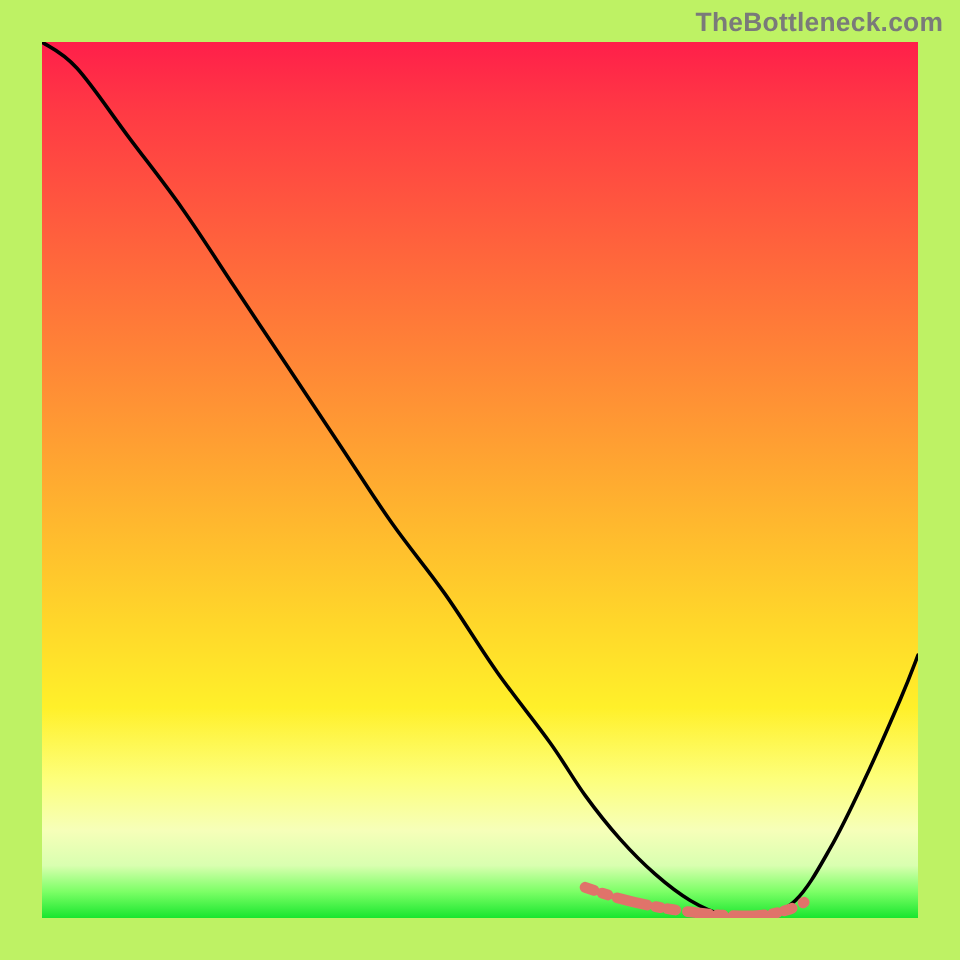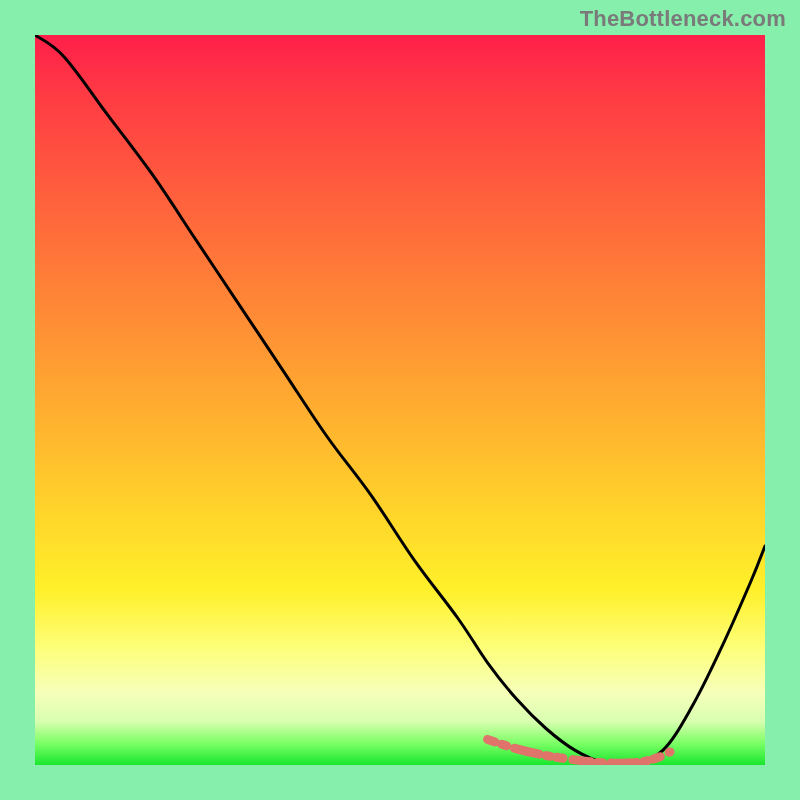--- a/index.html
+++ b/index.html
@@ -1,21 +1,21 @@
 <!DOCTYPE html>
 <html><head>
 <meta charset="utf-8">
 <style>
   * { margin: 0; padding: 0; box-sizing: border-box; }
   html, body { width: 800px; height: 800px; overflow: hidden; background: #000; }
   .frame {
     position: relative;
     width: 800px;
     height: 800px;
-    background: #86efac;
+    background: #bef264;
   }
   .watermark {
     position: absolute;
     top: 6px;
     right: 14px;
     font-family: Arial, Helvetica, sans-serif;
     font-size: 22px;
     font-weight: bold;
     color: #7a7a7a;
     letter-spacing: 0.2px;

